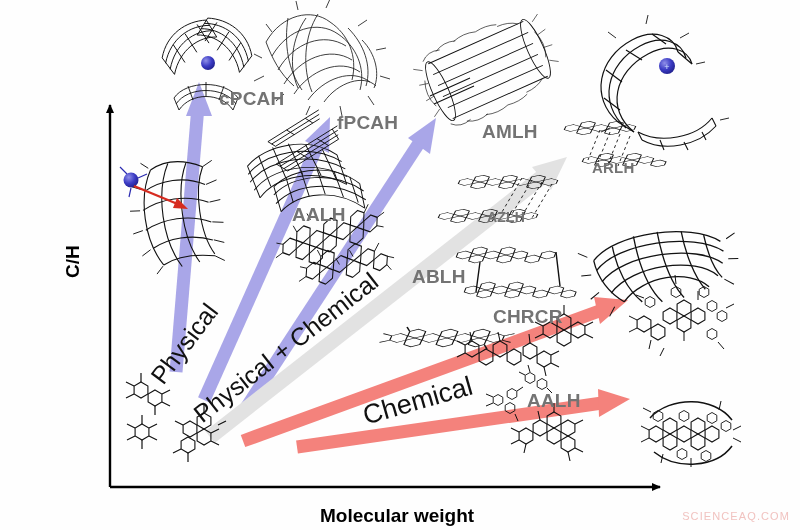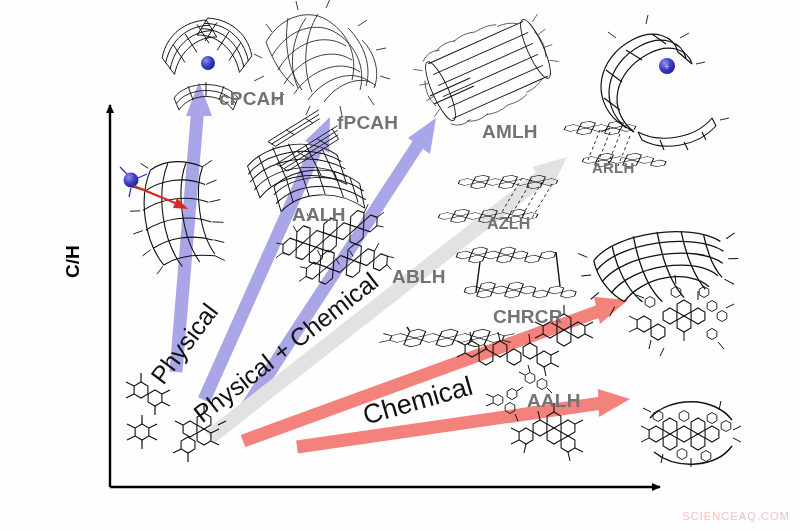--- a/index.html
+++ b/index.html
@@ -841,38 +841,39 @@
 
 
   <div class="lbl" style="left:219px;top:88px;font-size:19px;">cPCAH</div>
 
   <div class="lbl" style="left:337px;top:112px;font-size:19px;">fPCAH</div>
 
   <div class="lbl" style="left:292px;top:204px;font-size:19px;">AALH</div>
 
   <div class="lbl" style="left:482px;top:121px;font-size:19px;">AMLH</div>
 
-  <div class="lbl" style="left:487px;top:215px;font-size:16px;">AZLH</div>
+  <div class="lbl" style="left:487px;top:209px;font-size:14px;">AZLH</div>
 
   <div class="lbl" style="left:592px;top:159px;font-size:15px;">ARLH</div>
 
-  <div class="lbl" style="left:392px;top:266px;font-size:19px;">ABLH</div>
+  <div class="lbl" style="left:412px;top:266px;font-size:19px;">ABLH</div>
 
   <div class="lbl" style="left:493px;top:306px;font-size:19px;">CHRCR</div>
 
   <div class="lbl" style="left:527px;top:390px;font-size:19px;">AALH</div>
 
   <div class="path-lbl" style="left:196px;top:338px;font-size:25px;
        transform:rotate(-53deg) translate(-50%,-50%);">Physical</div>
 
   <div class="path-lbl" style="left:206px;top:414px;font-size:25px;
        transform:rotate(-38deg) translate(0,-50%);">Physical + Chemical</div>
 
   <div class="path-lbl" style="left:368px;top:416px;font-size:27px;
        transform:rotate(-16deg) translate(0,-50%);">Chemical</div>
 
   <div class="axis-lbl" style="left:62px;top:278px;font-size:19px;
        transform:rotate(-90deg);transform-origin:left top;">C/H</div>
 
+  <div class="axis-lbl" style="left:320px;top:505px;font-size:19px;">Molecular weight</div>
 
   <div class="wm" style="right:10px;bottom:8px;">SCIENCEAQ.COM</div>
 
 </div>
 
 </body></html>

